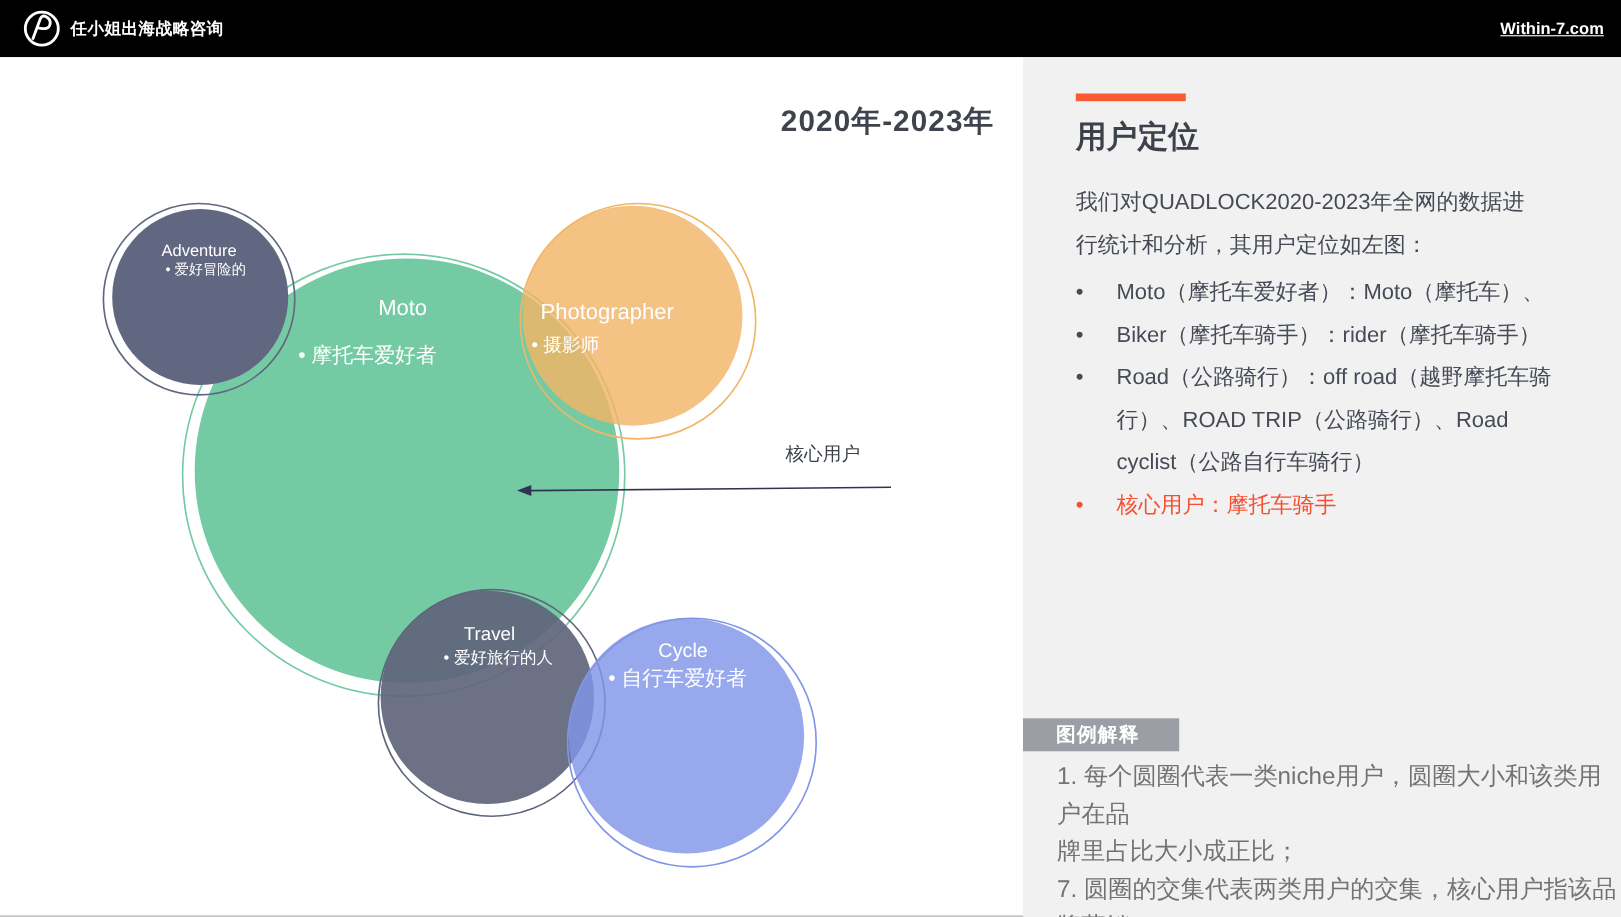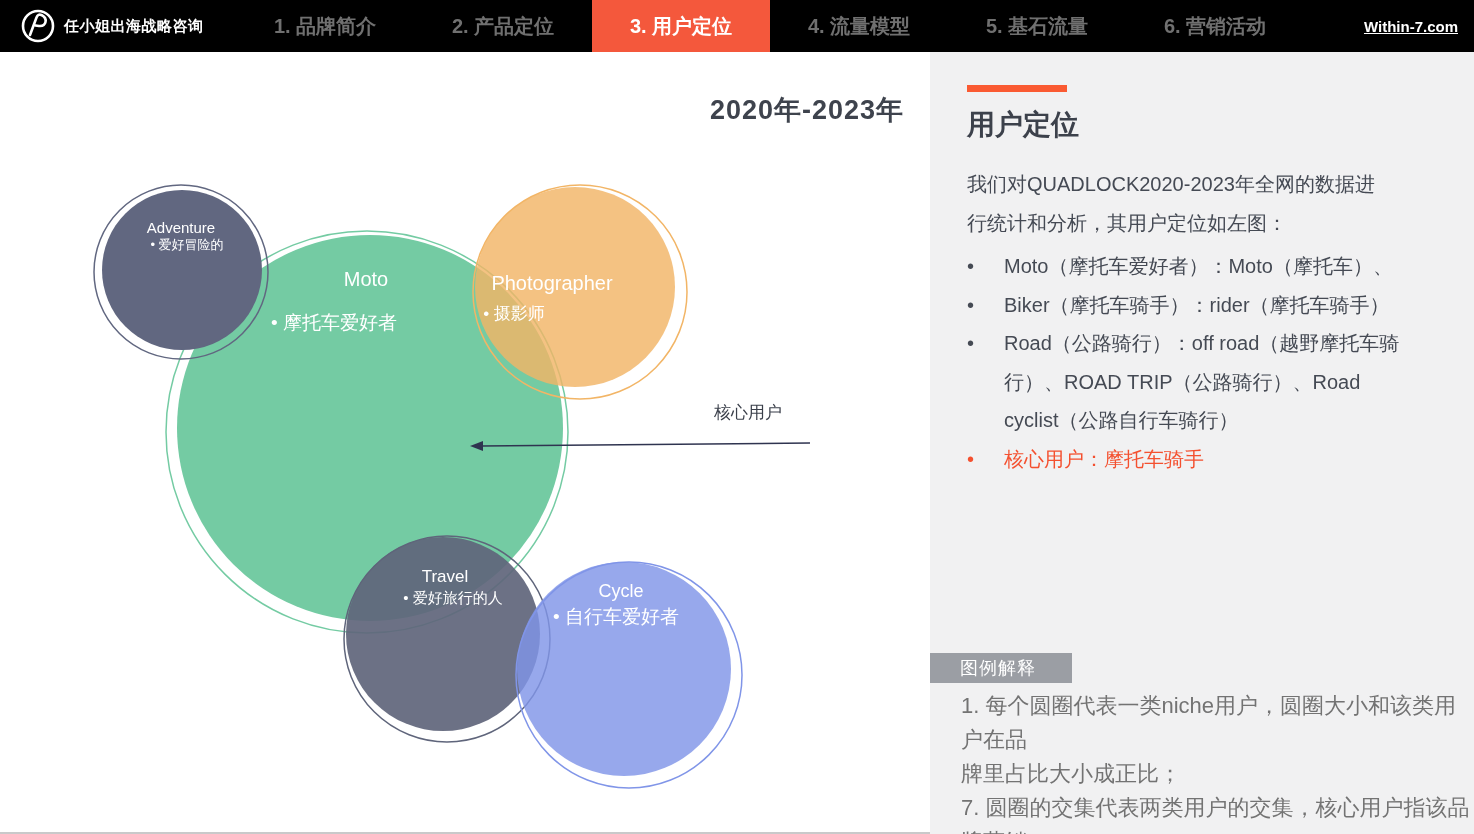--- a/index.html
+++ b/index.html
@@ -30,55 +30,47 @@
   .bubbles text { fill:#fff; text-anchor:middle; }
   .c-title { font-weight:500; }
   .t20 { font-size:20px; } .t19 { font-size:19px; } .t18 { font-size:18px; }
   .t17 { font-size:17px; } .t15 { font-size:15px; } .t13 { font-size:13px; }
   .arrow-line { stroke:#2f3450; stroke-width:1.5; }
   .arrow-label { fill:#3a3f4a !important; font-size:17px; }
 
   
   .panel { position:absolute; left:930px; top:52px; width:544px; height:782px;
     background:#f1f1f2; color:#454a54; }
-  .panel-inner { padding:33px 26px 0 37px; }
+  .panel-inner { padding:33px 26px 0 48px; }
   .accent-bar { width:100px; height:7px; background:#fa5a32; }
   .panel-heading { font-size:28px; font-weight:bold; color:#3c414b; margin-top:14px; line-height:38px; }
   .intro { margin-top:21px; font-size:20px; line-height:38.5px; color:#454a54; }
   .bullets { margin-top:5px; }
   .bullet { display:flex; font-size:20px; line-height:38.5px; }
   .bullet .marker { width:37px; flex:none; }
   .bullet.highlight, .bullet.highlight .marker { color:#f4502f; }
   .legend-badge { position:absolute; left:0; top:601px; width:142px; height:30px;
-    background:#9b9ea4; color:#fff; font-size:18px; font-weight:normal;
+    background:#9b9ea4; color:#fff; font-size:18px; font-weight:bold;
     line-height:30px; padding-left:30px; letter-spacing:1px; }
   .legend-text { position:absolute; left:31px; top:637px; right:4px;
     font-size:22px; line-height:34px; color:#737373; }
 </style>
 </head>
 <body>
 
 <header class="navbar">
   <div class="brand">
     <span class="logo">
       <svg width="36" height="36" viewBox="0 0 36 36">
         <circle cx="18" cy="18" r="15" fill="none" stroke="#fff" stroke-width="2.6"></circle>
         <path d="M10 27 L16.5 9.5 Q18 5.5 21.5 7 Q26.5 9.5 25.5 14 Q24.5 18.5 19 18 L15.5 17.5" fill="none" stroke="#fff" stroke-width="2.6" stroke-linecap="round" stroke-linejoin="round"></path>
       </svg>
     </span>
     <span class="brand-name">任小姐出海战略咨询</span>
   </div>
-  <nav class="tabs">
-    <div class="tab">1. 品牌简介</div>
-    <div class="tab">2. 产品定位</div>
-    <div class="tab active">3. 用户定位</div>
-    <div class="tab">4. 流量模型</div>
-    <div class="tab">5. 基石流量</div>
-    <div class="tab">6. 营销活动</div>
-  </nav>
   <div class="site">Within-7.com</div>
 </header>
 
 <main class="slide">
   <h1 class="slide-title">2020年-2023年</h1>
 
   <svg class="bubbles" width="930" height="780" viewBox="0 0 930 780">
 
     <circle class="ring" cx="367" cy="380" r="201" stroke="#74cba3"></circle>
     <circle cx="370" cy="376" r="193" fill="#74cba3"></circle>

